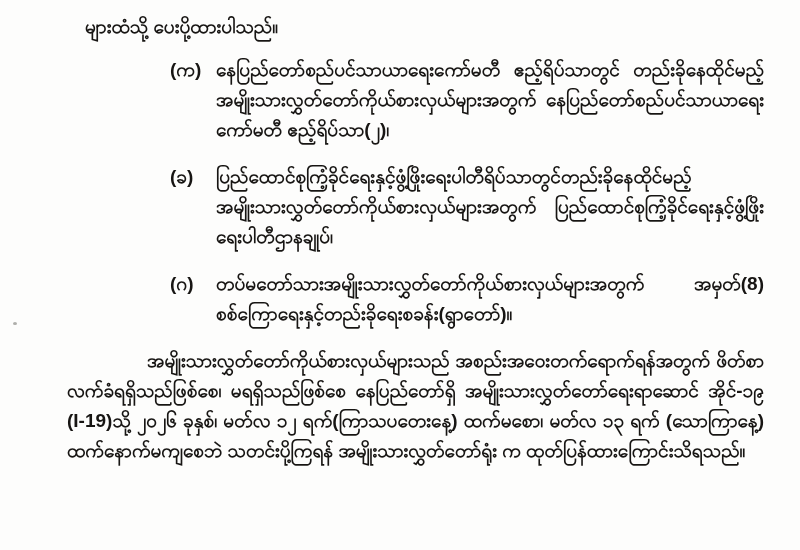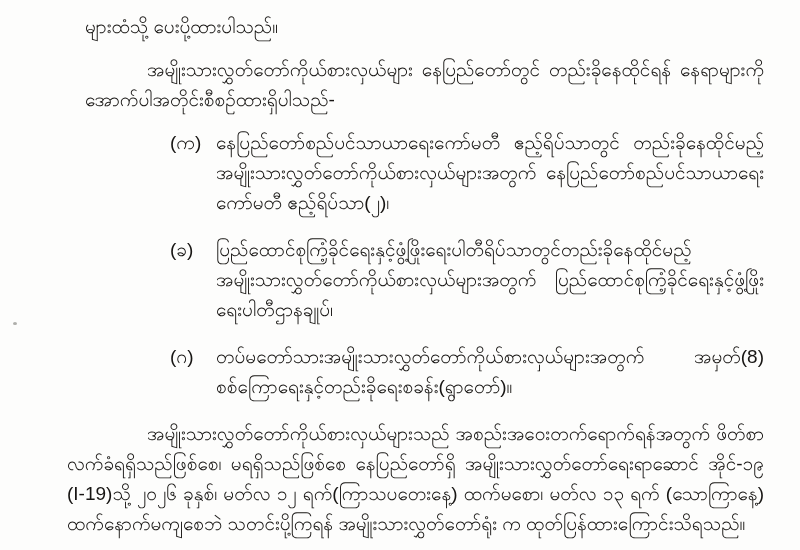--- a/index.html
+++ b/index.html
@@ -15,21 +15,21 @@
   }
   .page {
     box-sizing: border-box;
     width: 800px;
     height: 550px;
     padding: 12px 36px 0 85px;
     background: #fdfdfc;
     font-family: "Liberation Sans", "DejaVu Sans", sans-serif;
     font-size: 19px;
     line-height: 30px;
-    font-weight: 400;
+    font-weight: 700;
     color: #171513;
     position: relative;
   }
   .p-continuation {
     margin: 0 0 13px 0;
     text-align: left;
   }
   .p-intro {
     margin: 0 0 13px 0;
     text-indent: 62px;
@@ -67,21 +67,20 @@
     opacity: 0.8;
   }
 </style>
 </head>
 <body>
 
 <div class="page">
 
   <p class="p-continuation">များထံသို့ ပေးပို့ထားပါသည်။</p>
 
-  <p class="p-intro">အမျိုးသားလွှတ်တော်ကိုယ်စားလှယ်များ နေပြည်တော်တွင် တည်းခိုနေထိုင်ရန် နေရာများကို အောက်ပါအတိုင်းစီစဉ်ထားရှိပါသည်-</p>
 
   <div class="doc-list">
 
     <div class="list-item">
       <span class="list-item-label">(က)</span>
       <span class="list-item-text">နေပြည်တော်စည်ပင်သာယာရေးကော်မတီ ဧည့်ရိပ်သာတွင် တည်းခိုနေထိုင်မည့် အမျိုးသားလွှတ်တော်ကိုယ်စားလှယ်များအတွက် နေပြည်တော်စည်ပင်သာယာရေးကော်မတီ ဧည့်ရိပ်သာ(၂)၊</span>
     </div>
 
     <div class="list-item">
       <span class="list-item-label">(ခ)</span>

